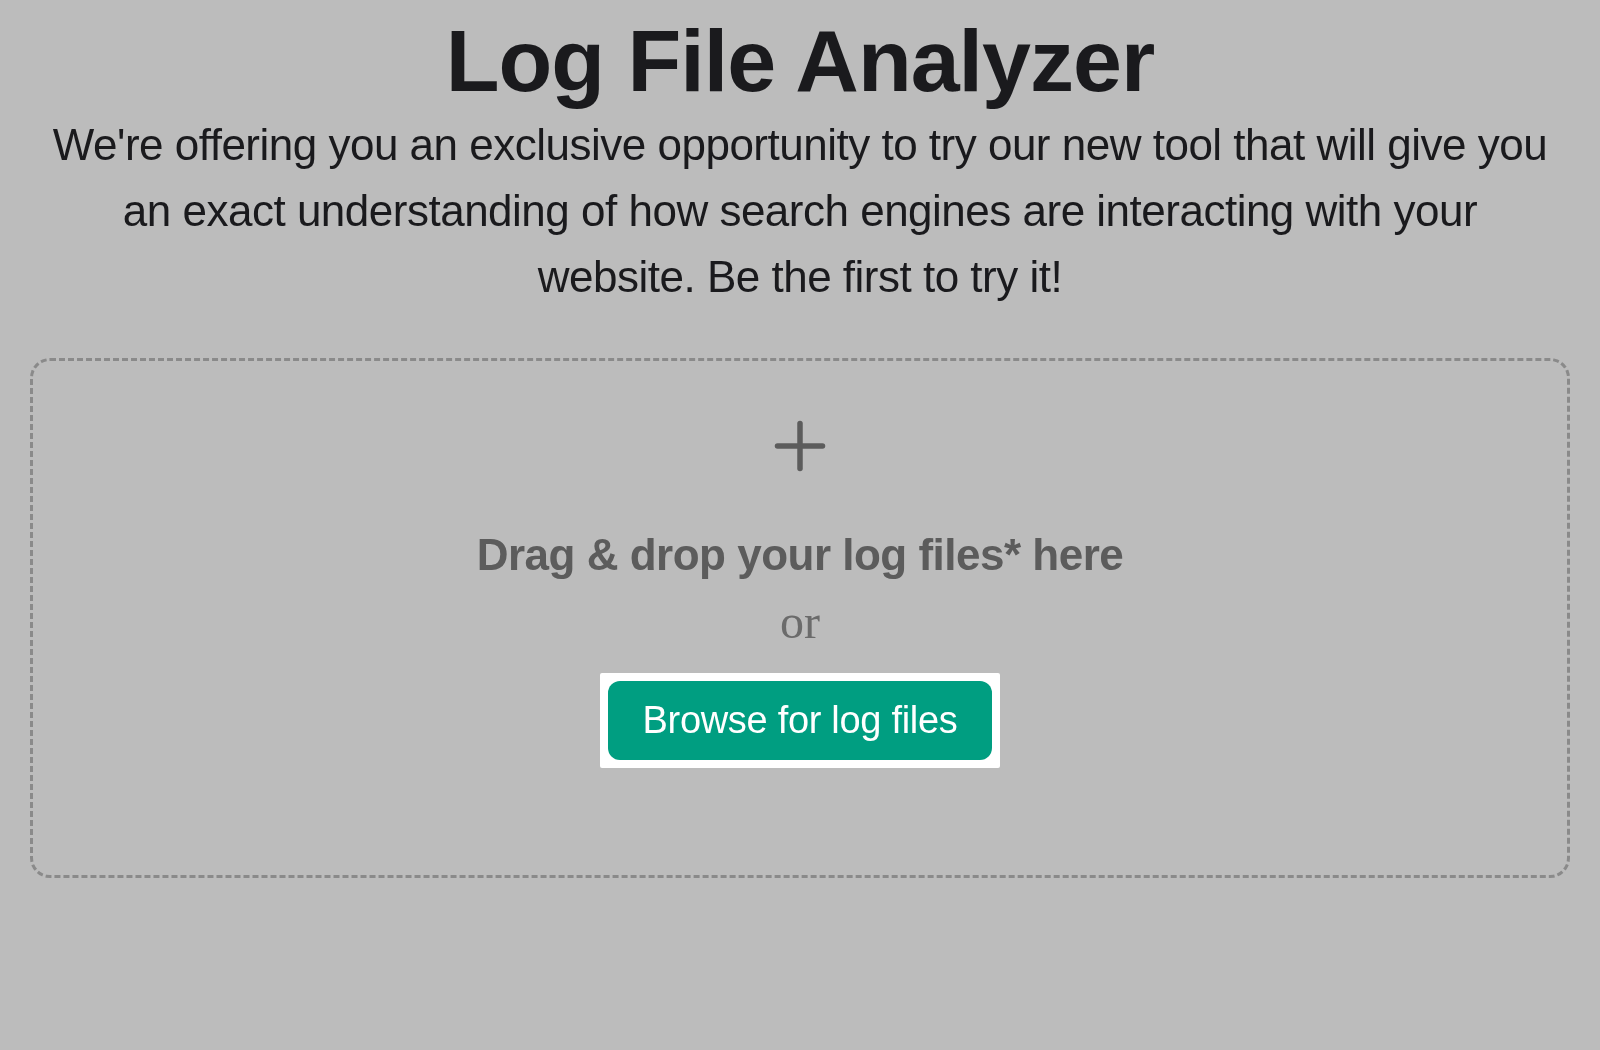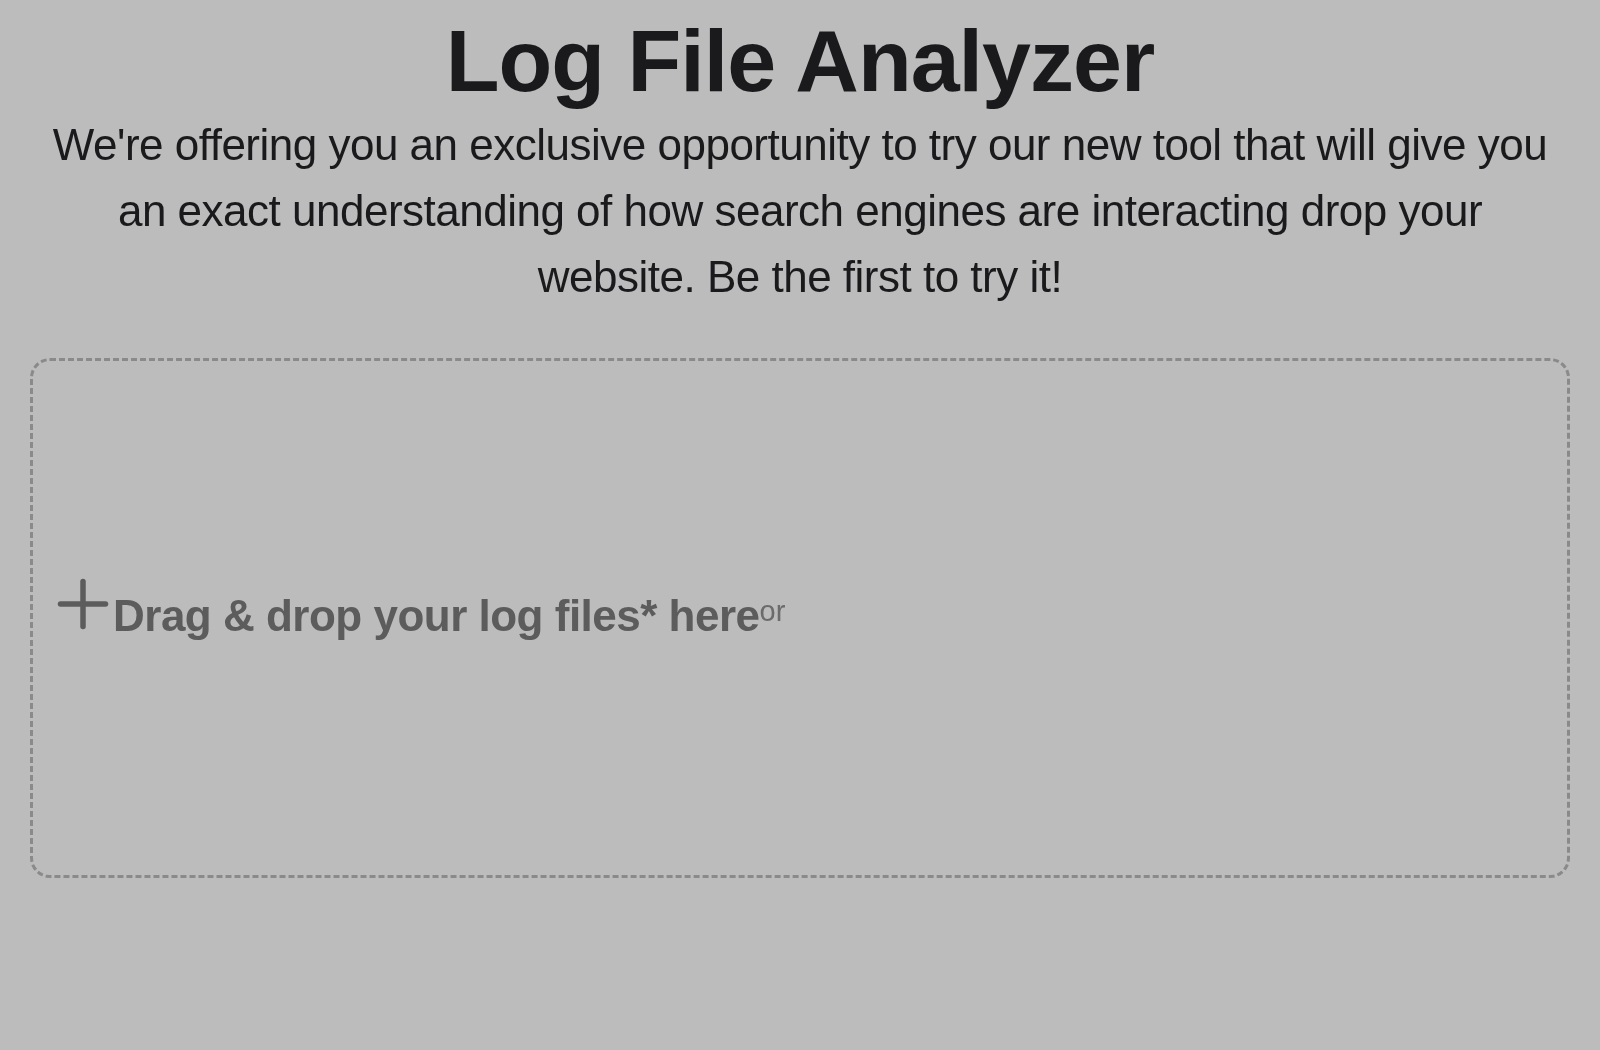--- a/index.html
+++ b/index.html
@@ -39,21 +39,21 @@
       padding: 0 20px;
     }
     
     .dropzone {
       border: 3px dashed #8a8a8a;
       border-radius: 20px;
       padding: 40px 20px 30px 20px;
       text-align: center;
       min-height: 520px;
       display: flex;
-      flex-direction: row;
+      flex-direction: column;
       align-items: center;
       justify-content: flex-start;
     }
     
     .plus-icon {
       margin-top: 15px;
       margin-bottom: 50px;
     }
     
     .plus-icon svg {
@@ -63,24 +63,25 @@
     
     .drag-text {
       font-size: 44px;
       font-weight: 600;
       color: #5c5c5c;
       margin-bottom: 14px;
       letter-spacing: -0.5px;
     }
     
     .or-text {
-      font-size: 29px;
+      font-size: 48px;
       font-weight: 400;
       color: #6b6b6b;
       margin-bottom: 24px;
+      font-family: Liberation Serif, serif;
     }
     
     .button-wrapper {
       background-color: #ffffff;
       padding: 8px;
       display: inline-block;
       border-radius: 2px;
     }
     
     .browse-button {
@@ -94,25 +95,28 @@
       cursor: pointer;
       font-family: inherit;
       letter-spacing: -0.3px;
     }
   </style>
 </head>
 <body>
 
 <div class="container">
   <h1 class="page-title">Log File Analyzer</h1>
-  <p class="description">We're offering you an exclusive opportunity to try our new tool that will give you an exact understanding of how search engines are interacting drop your website. Be the first to try it!</p>
+  <p class="description">We're offering you an exclusive opportunity to try our new tool that will give you an exact understanding of how search engines are interacting with your website. Be the first to try it!</p>
 
   <div class="dropzone">
     <div class="plus-icon">
       <svg viewBox="0 0 24 24" fill="none" stroke="#5c5c5c" stroke-width="2.2" stroke-linecap="round">
         <line x1="12" y1="3" x2="12" y2="21"></line>
         <line x1="3" y1="12" x2="21" y2="12"></line>
       </svg>
     </div>
     <div class="drag-text">Drag &amp; drop your log files* here</div>
     <div class="or-text">or</div>
+    <div class="button-wrapper">
+      <button class="browse-button">Browse for log files</button>
+    </div>
   </div>
 </div>
 
 </body></html>

